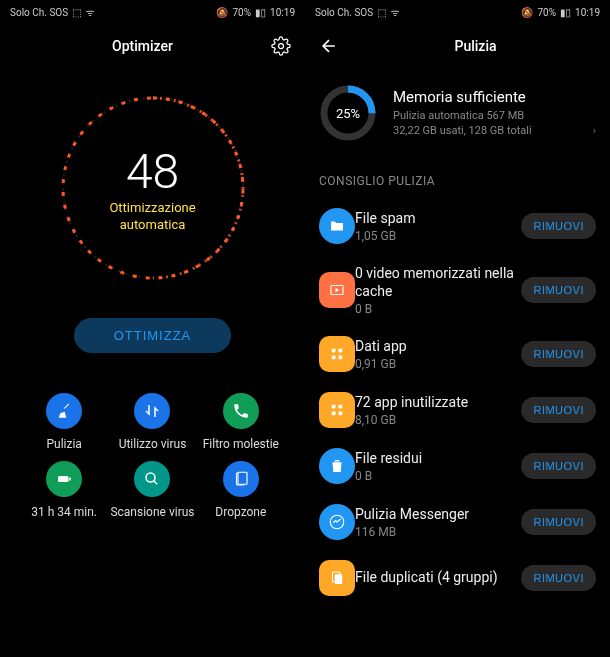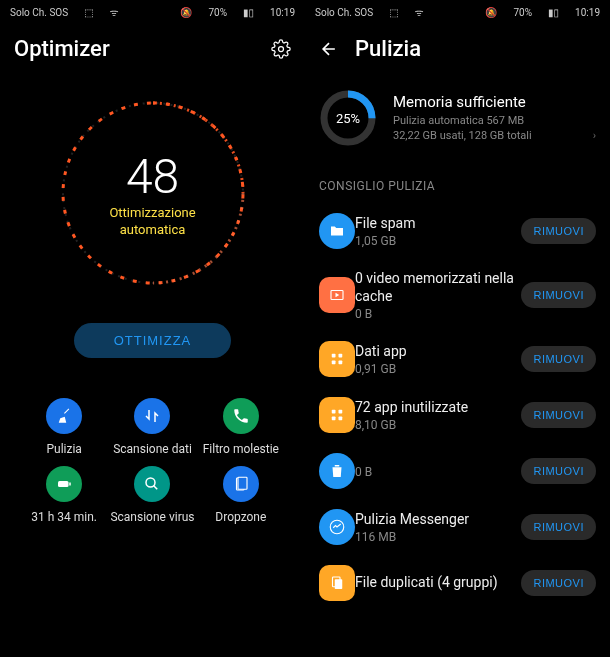--- a/index.html
+++ b/index.html
@@ -1,20 +1,20 @@
 <!DOCTYPE html>
 <html><head>
 <meta charset="utf-8">
 <style>
   * { margin: 0; padding: 0; box-sizing: border-box; }
   body { background: #000; color: #fff; font-family: -apple-system, Roboto, sans-serif; width: 610px; height: 657px; display: flex; overflow: hidden; }
   .screen { width: 305px; height: 657px; background: #000; position: relative; overflow: hidden; }
   .status-bar { display: flex; justify-content: space-between; align-items: center; padding: 4px 10px; font-size: 10px; color: #ccc; height: 24px; }
-  .status-left, .status-right { display: flex; align-items: center; gap: 16px; }
-  .header { display: flex; align-items: center; padding: 12px 14px; font-size: 22px; font-weight: 500; }
+  .status-left, .status-right { display: flex; align-items: center; gap: 4px; }
+  .header { display: flex; align-items: center; padding: 12px 14px; font-size: 14px; font-weight: 500; text-align: center; }
   .header-title { flex: 1; }
   .gear-icon, .back-icon { width: 20px; height: 20px; display: flex; align-items: center; justify-content: center; }
   .back-icon { margin-right: 16px; }
 
   .ring-container { display: flex; justify-content: center; padding: 20px 0 20px; }
   .ring { width: 200px; height: 200px; position: relative; display: flex; flex-direction: column; align-items: center; justify-content: center; }
   .ring svg { position: absolute; inset: 0; }
   .score { font-size: 48px; font-weight: 300; z-index: 1; }
   .ring-label { font-size: 13px; color: #fde047; text-align: center; z-index: 1; line-height: 1.3; }
 
@@ -103,21 +103,21 @@
           </svg>
         </div>
       <span class="grid-label">Pulizia</span>
     </div>
     <div class="grid-item">
       <div class="grid-icon bg-blue">
           <svg width="18" height="18" viewBox="0 0 24 24" fill="#fff">
             <path d="M8 4v12l-4-4M16 20V8l4 4" stroke="#fff" stroke-width="2" fill="none"></path>
           </svg>
         </div>
-      <span class="grid-label">Scansione dati</span>
+      <span class="grid-label">Utilizzo virus</span>
     </div>
     <div class="grid-item">
       <div class="grid-icon bg-green">
           <svg width="18" height="18" viewBox="0 0 24 24" fill="#fff">
             <path d="M6.6 10.8c1.4 2.8 3.8 5.2 6.6 6.6l2.2-2.2c.3-.3.7-.4 1-.2 1.1.4 2.3.6 3.6.6.6 0 1 .4 1 1V20c0 .6-.4 1-1 1C10.6 21 3 13.4 3 4c0-.6.4-1 1-1h3.4c.6 0 1 .4 1 1 0 1.3.2 2.5.6 3.6.1.3 0 .7-.2 1l-2.2 2.2z"></path>
           </svg>
         </div>
       <span class="grid-label">Filtro molestie</span>
     </div>
     <div class="grid-item">
@@ -253,20 +253,21 @@
     <button class="remove-btn">RIMUOVI</button>
   </div>
 
   <div class="clean-row">
     <div class="clean-icon bg-blue2">
         <svg width="18" height="18" viewBox="0 0 24 24" fill="#fff">
           <path d="M6 7h12l-1 13H7L6 7zm3-3h6v2H9z"></path>
         </svg>
       </div>
     <div class="clean-texts">
+      <div class="clean-title">File residui</div>
       <div class="clean-sub">0 B</div>
     </div>
     <button class="remove-btn">RIMUOVI</button>
   </div>
 
   <div class="clean-row">
     <div class="clean-icon bg-blue2">
         <svg width="18" height="18" viewBox="0 0 24 24" fill="#fff">
           <circle cx="12" cy="12" r="9" fill="none" stroke="#fff" stroke-width="1.5"></circle>
           <path d="M7 13l3-3 2 2 5-4" stroke="#fff" stroke-width="1.5" fill="none"></path>

